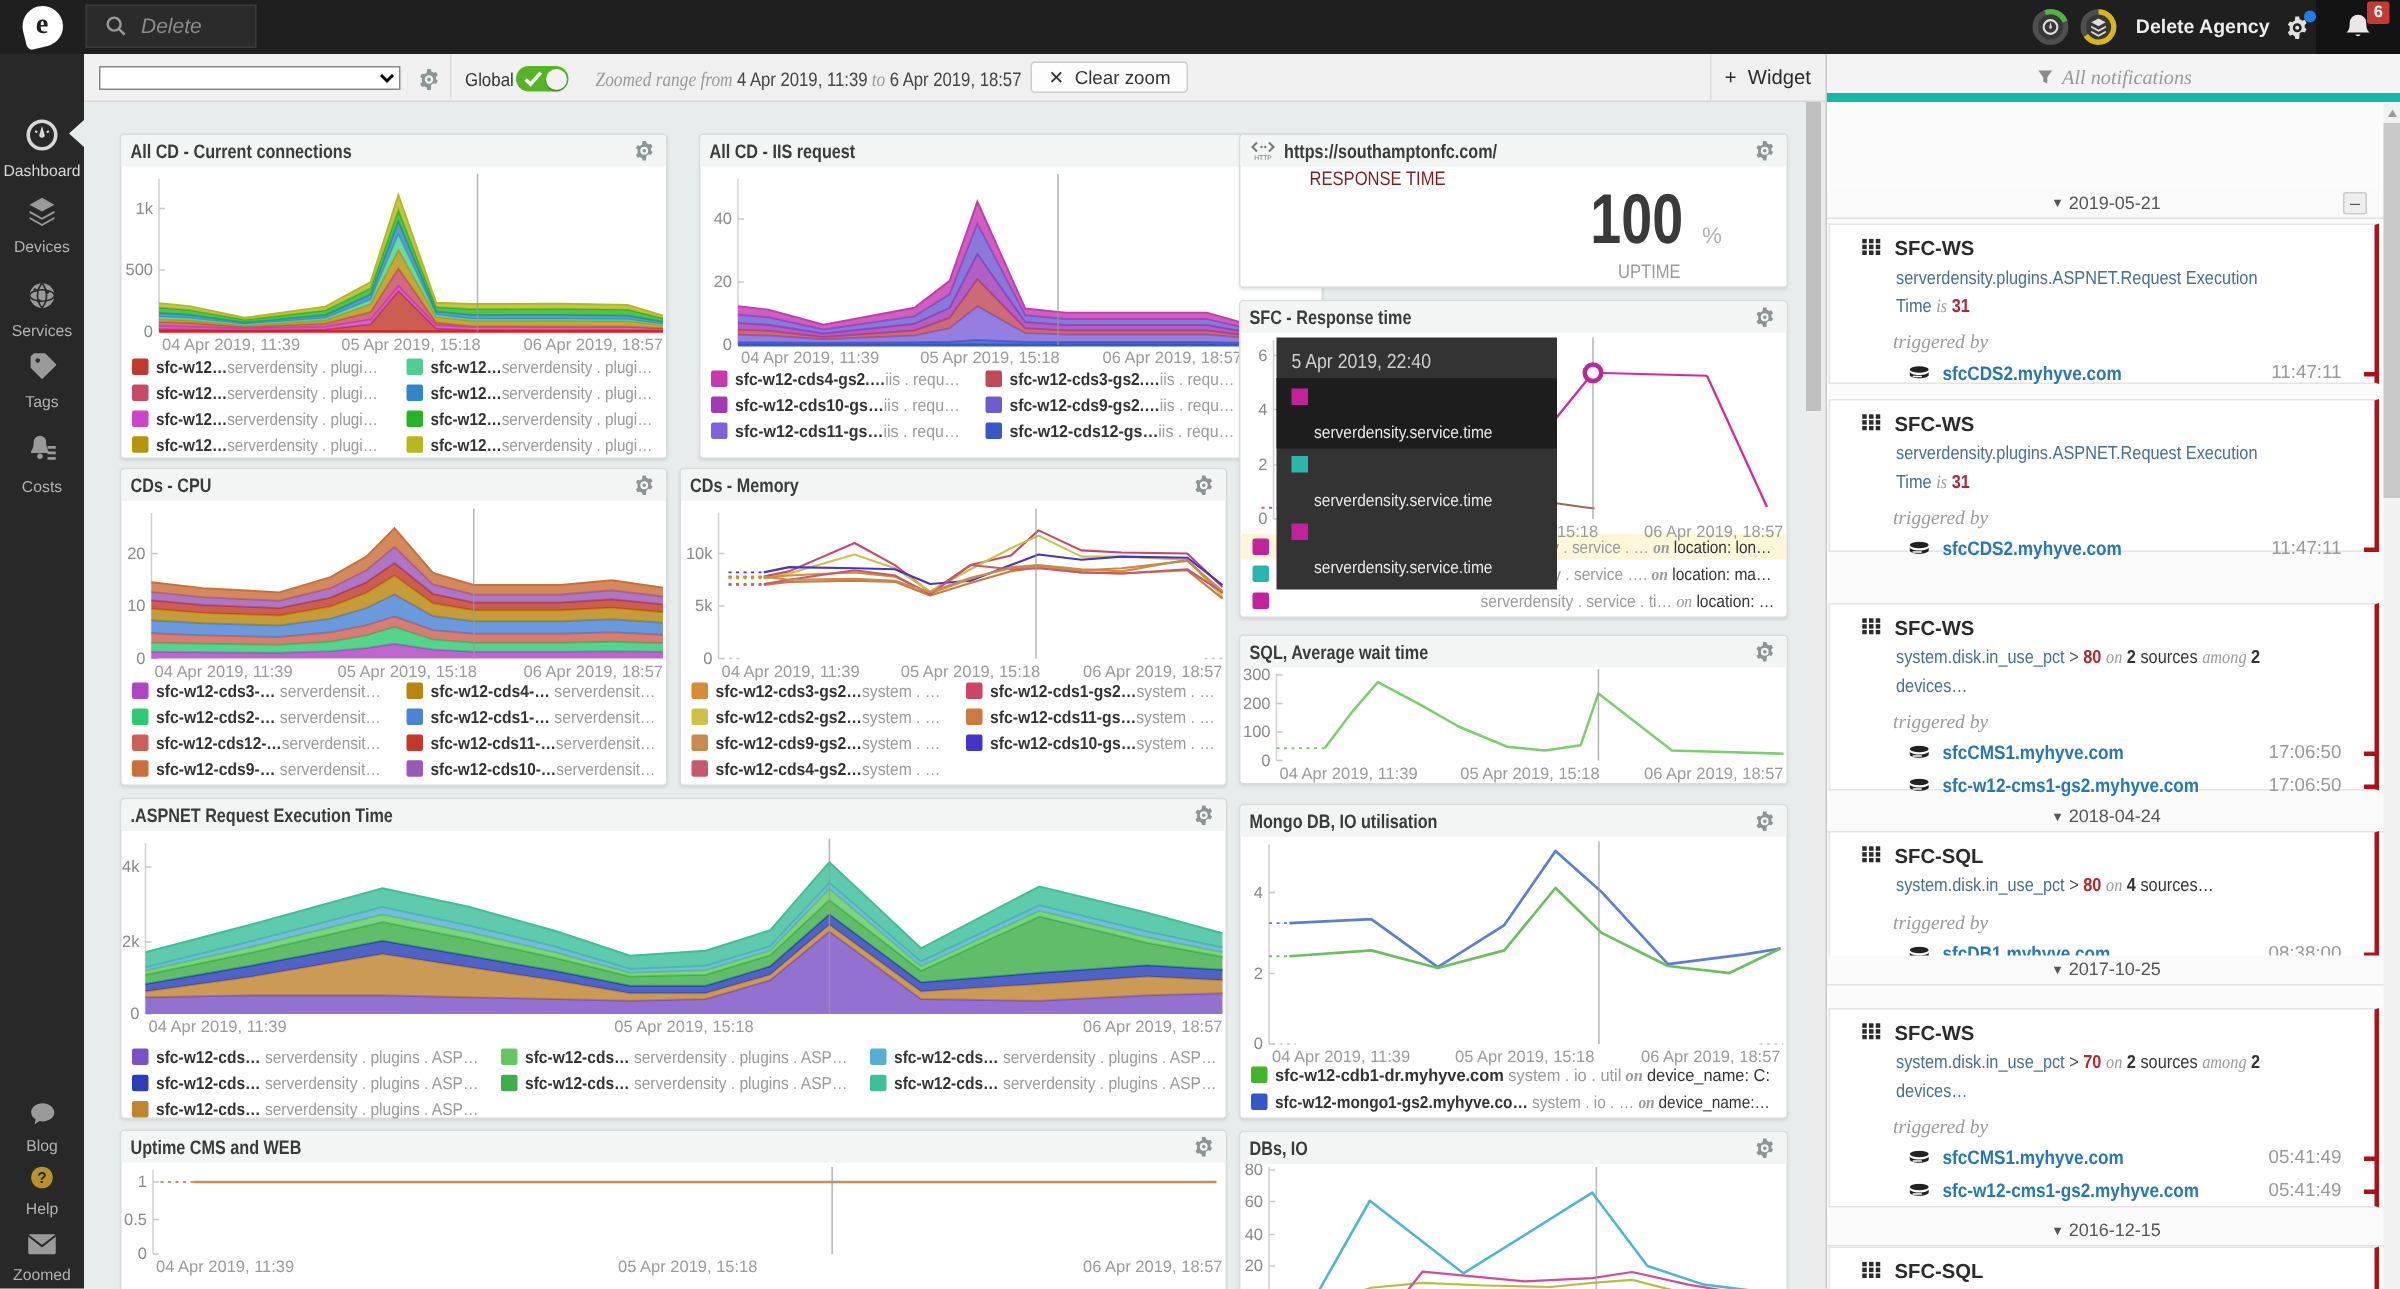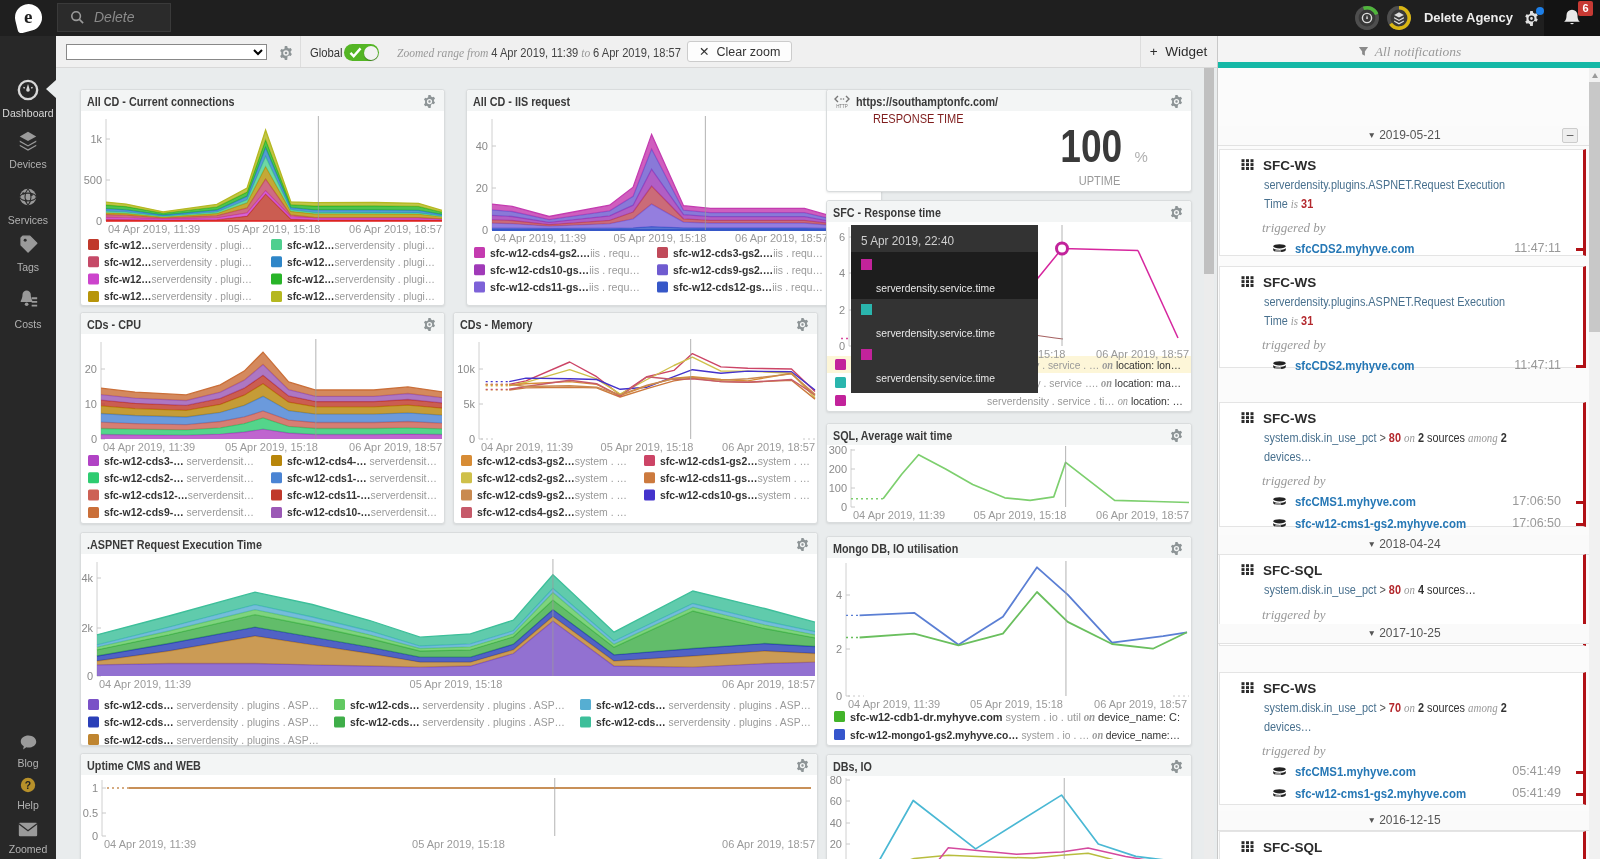--- a/index.html
+++ b/index.html
@@ -606,21 +606,21 @@
             </g>
           </svg><span>SFC-SQL</span></div>
         <div class="adesc"><span class="blu">system.disk.in_use_pct</span> <span style="color:#555">&gt;</span> <b style="color:#b3282d">80</b> <span class="ser" style="color:#999">on</span> <b style="color:#333">4</b> <span style="color:#333">sources…</span></div>
         <div class="atrig ser">triggered by</div>
         <div class="srvrow"><svg width="15" height="9" viewBox="0 0 16 10">
             <ellipse cx="8" cy="2.6" rx="7" ry="2.4" fill="#222"></ellipse>
             <path d="M1 4.2c0 1.3 3.1 2.4 7 2.4s7-1.1 7-2.4v2.4c0 1.3-3.1 2.4-7 2.4s-7-1.1-7-2.4z" fill="#222"></path>
             <rect x="3" y="7.2" width="7" height="1.1" rx="0.5" fill="#fff"></rect>
           </svg><span class="srvlink">sfcDB1.myhyve.com</span><span class="srvtime">08:38:00</span><span class="redtick"></span></div>
       </div>
-      <div class="datehdr" style="top:556px"><span><span style="font-size:8.5px;vertical-align:1px">▼</span> 2017-10-25</span></div>
+      <div class="datehdr" style="top:569px"><span><span style="font-size:8.5px;vertical-align:1px">▼</span> 2017-10-25</span></div>
       <div class="acard" style="top:604px;height:133px">
         <div class="acardtitle"><svg width="13" height="11" viewBox="0 0 13 11">
             <g fill="#2b2b2b">
               <rect x="0.5" y="0.2" width="3" height="3"></rect>
               <rect x="5" y="0.2" width="3" height="3"></rect>
               <rect x="9.5" y="0.2" width="3" height="3"></rect>
               <rect x="0.5" y="4.1" width="3" height="3"></rect>
               <rect x="5" y="4.1" width="3" height="3"></rect>
               <rect x="9.5" y="4.1" width="3" height="3"></rect>
               <rect x="0.5" y="8" width="3" height="3"></rect>

